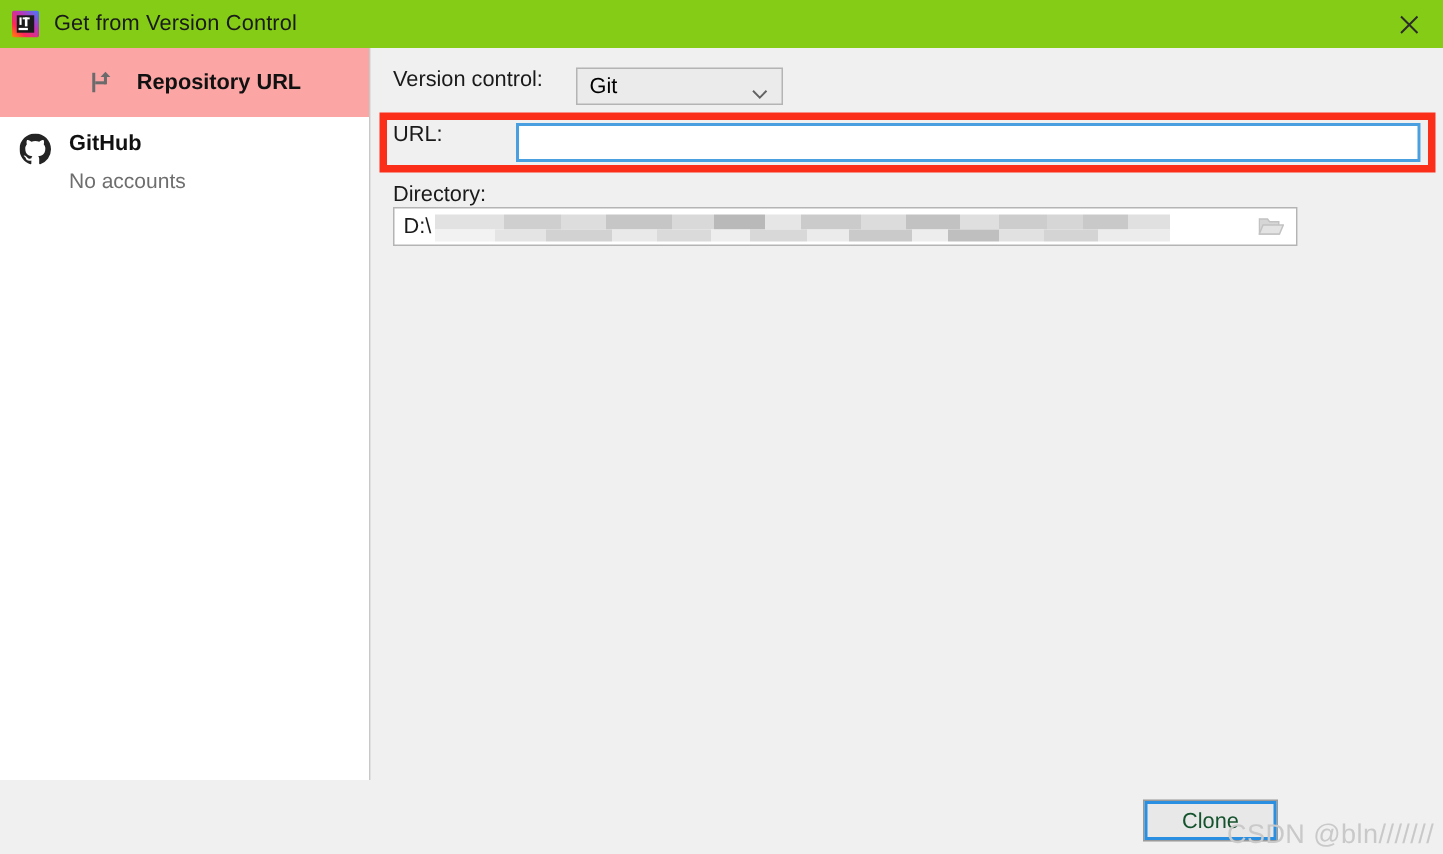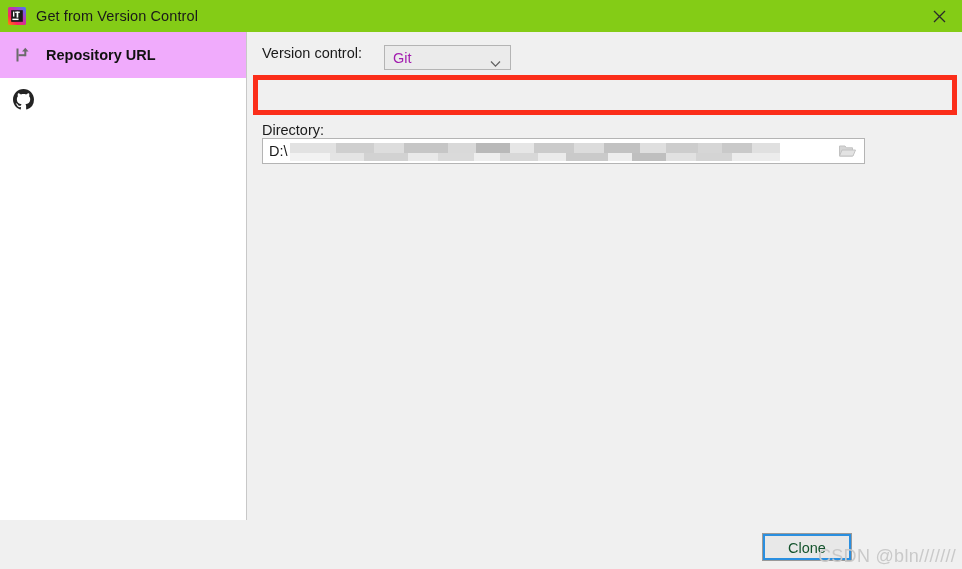--- a/index.html
+++ b/index.html
@@ -63,21 +63,22 @@
     box-sizing: border-box;
   }
   .side-item {
     position: relative;
     box-sizing: border-box;
     padding-left: 12px;
     display: flex;
     align-items: flex-start;
   }
   .side-item.selected {
-    background: #f0abfc;
+    background: #fca5a5;
+    justify-content: center;
   }
   .side-item-repo {
     height: 46px;
     align-items: center;
   }
   .side-item-github {
     height: 62px;
     padding-top: 9px;
   }
   .side-ico {
@@ -121,31 +122,31 @@
     font-size: 14.5px;
     color: #1a1a1a;
     text-align: left;
   }
 
   
   .row-vcs { left: 14px; top: 13px; }
   .row-vcs .field-label { width: 122px; }
 
   .combo {
-    width: 127px;
+    width: 138px;
     height: 25px;
     box-sizing: border-box;
     background: #ebebeb;
     border: 1px solid #b4b4b4;
     display: flex;
     align-items: center;
     padding-left: 8px;
     position: relative;
     font-size: 14.5px;
-    color: #a21caf;
+    color: #000000;
   }
   .combo-chevron {
     position: absolute;
     right: 9px;
     top: 50%;
     transform: translateY(-50%);
     width: 11px;
     height: 7px;
   }
 
@@ -317,40 +318,48 @@
     <div class="side-ico side-ico-github">
       <svg width="21" height="21" viewBox="0 0 16 16">
         <path fill="#242424" d="M8 0C3.58 0 0 3.58 0 8c0 3.54 2.29 6.53 5.47 7.59.4.07.55-.17.55-.38
           0-.19-.01-.82-.01-1.49-2.01.37-2.53-.49-2.69-.94-.09-.23-.48-.94-.82-1.13-.28-.15-.68-.52-.01-.53
           .63-.01 1.08.58 1.23.82.72 1.21 1.87.87 2.33.66.07-.52.28-.87.51-1.07-1.78-.2-3.64-.89-3.64-3.95
           0-.87.31-1.59.82-2.15-.08-.2-.36-1.02.08-2.12 0 0 .67-.21 2.2.82.64-.18 1.32-.27 2-.27.68 0 1.36.09 2 .27
           1.53-1.04 2.2-.82 2.2-.82.44 1.1.16 1.92.08 2.12.51.56.82 1.27.82 2.15 0 3.07-1.87 3.75-3.65 3.95.29.25.54.73.54 1.48
           0 1.07-.01 1.93-.01 2.2 0 .21.15.46.55.38A8.01 8.01 0 0 0 16 8c0-4.42-3.58-8-8-8z"></path>
       </svg>
     </div>
+    <div class="side-text-wrap">
+      <div class="side-label">GitHub</div>
+      <div class="side-sub">No accounts</div>
+    </div>
   </div>
 
 </div>
 
 <div class="main">
 
   <div class="row row-vcs">
     <div class="field-label">Version control:</div>
     <div class="combo">
       <span>Git</span>
       <span class="combo-chevron">
         <svg width="11" height="7" viewBox="0 0 11 7">
           <path d="M1 1 L5.5 5.6 L10 1" stroke="#636363" stroke-width="1.3" fill="none"></path>
         </svg>
       </span>
     </div>
   </div>
 
   <div class="redbox"></div>
 
+  <div class="row row-url">
+    <div class="field-label">URL:</div>
+    <input class="url-input" type="text" value="" placeholder="" style="">
+  </div>
 
   <div class="row row-dir">
     <div class="field-label">Directory:</div>
     <div class="dir-field">
       <span class="dir-text">D:\</span>
       <span class="dir-blur">
         <svg width="540" height="20" viewBox="0 0 540 20">
           <rect x="0" y="1" width="46" height="10" fill="#e2e2e2"></rect>
           <rect x="46" y="1" width="38" height="10" fill="#cfcfcf"></rect>
           <rect x="84" y="1" width="30" height="10" fill="#dddddd"></rect>

